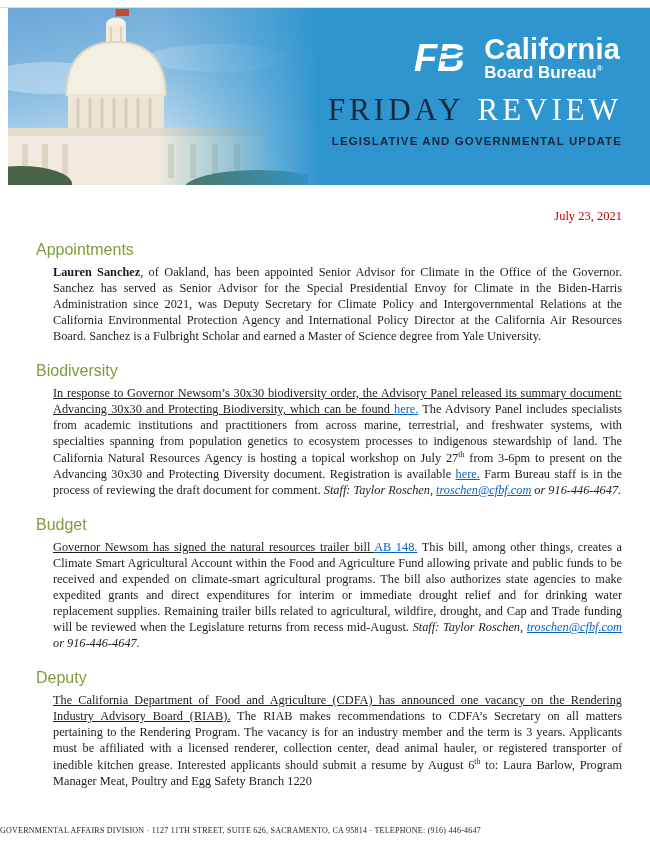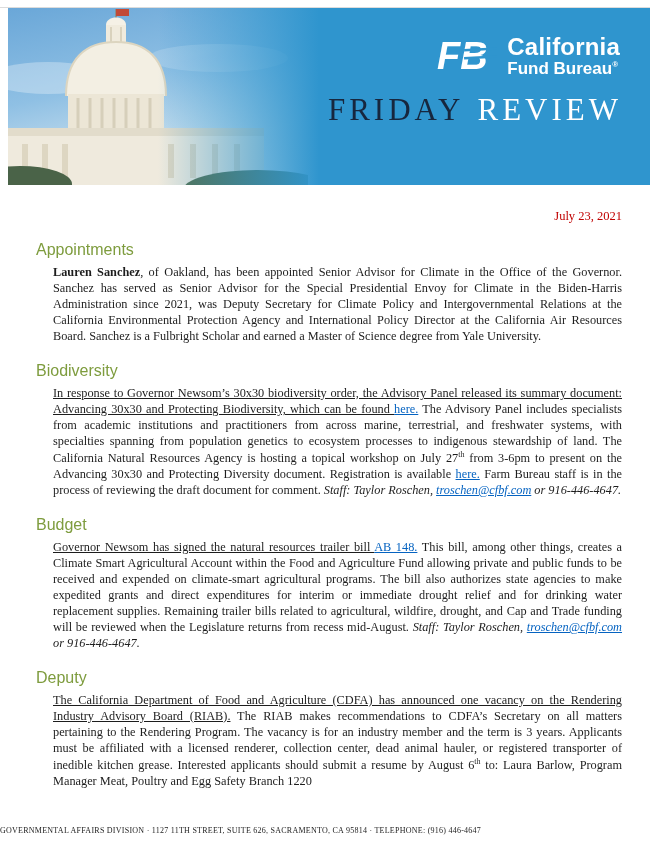--- a/index.html
+++ b/index.html
@@ -20,21 +20,21 @@
   }
   .photo-fade {
     position:absolute; top:0; bottom:0; left:150px; width:175px;
     background:linear-gradient(90deg, rgba(47,149,206,0) 0%, var(--brand-blue,#2f95ce) 92%);
   }
   .brand {
     position:absolute; top:26px; right:30px; display:flex; align-items:center; gap:10px;
     color:#fff; font-family:"Liberation Sans", sans-serif;
   }
   .brand-text { line-height:1.05; }
-  .brand-text .l1 { font-size:24px; font-weight:bold; letter-spacing:.2px; }
+  .brand-text .l1 { font-size:29px; font-weight:bold; letter-spacing:.2px; }
   .brand-text .l2 { font-size:17px; font-weight:bold; }
   .reg { font-size:8px; vertical-align:super; }
   .masthead { position:absolute; right:28px; top:86px; text-align:right; }
   .masthead-title { font-size:31px; letter-spacing:4px; line-height:1; white-space:nowrap; }
   .title-dark { color:var(--navy,#17273e); }
   .title-light { color:#ffffff; margin-left:13px; }
   .masthead-sub {
     margin-top:10px; font-family:"Liberation Sans", sans-serif; font-weight:bold;
     font-size:11.5px; letter-spacing:1.1px; color:var(--navy,#17273e);
   }
@@ -113,28 +113,29 @@
     </div>
 
     <div class="brand">
       <svg width="60" height="44" viewBox="0 0 60 44">
         <text x="0" y="35" font-family="Liberation Sans, sans-serif" font-weight="bold" font-style="italic" font-size="38" fill="#ffffff">FB</text>
         <rect x="27" y="15" width="33" height="2.5" fill="#2f95ce" transform="rotate(-3 27 15)"></rect>
         <rect x="27" y="23" width="33" height="2.5" fill="#2f95ce" transform="rotate(-3 27 23)"></rect>
       </svg>
       <div class="brand-text">
         <div class="l1">California</div>
-        <div class="l2"><span>Fund Bureau</span><span class="reg">®</span></div>
+        <div class="l2"><span>Board Bureau</span><span class="reg">®</span></div>
       </div>
     </div>
 
     <div class="masthead">
       <div class="masthead-title">
         <span class="title-dark">FRIDAY</span><span class="title-light">REVIEW</span>
       </div>
+      <div class="masthead-sub">LEGISLATIVE AND GOVERNMENTAL UPDATE</div>
     </div>
   </div>
 
   <div class="content">
     <div class="date-line">July 23, 2021</div>
     <div>
         <section>
           <h2 class="section-heading">Appointments</h2>
           <p class="body-para"><span class="b">Lauren Sanchez</span><span class="">, of Oakland, has been appointed Senior Advisor for Climate in the Office of the Governor. Sanchez has served as Senior Advisor for the Special Presidential Envoy for Climate in the Biden-Harris Administration since 2021, was Deputy Secretary for Climate Policy and Intergovernmental Relations at the California Environmental Protection Agency and International Policy Director at the California Air Resources Board. Sanchez is a Fulbright Scholar and earned a Master of Science degree from Yale University.</span></p>
         </section>

